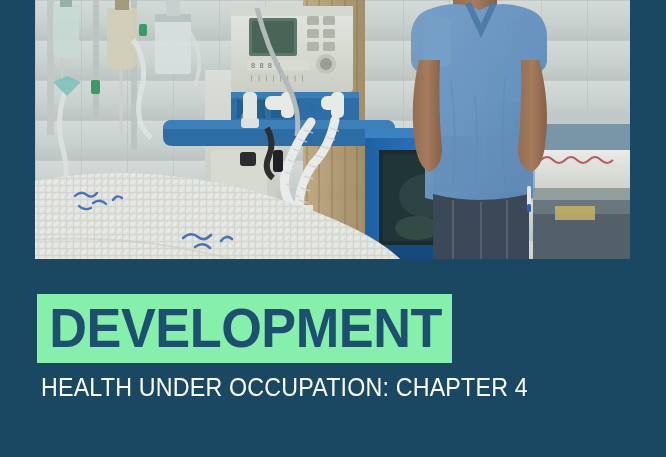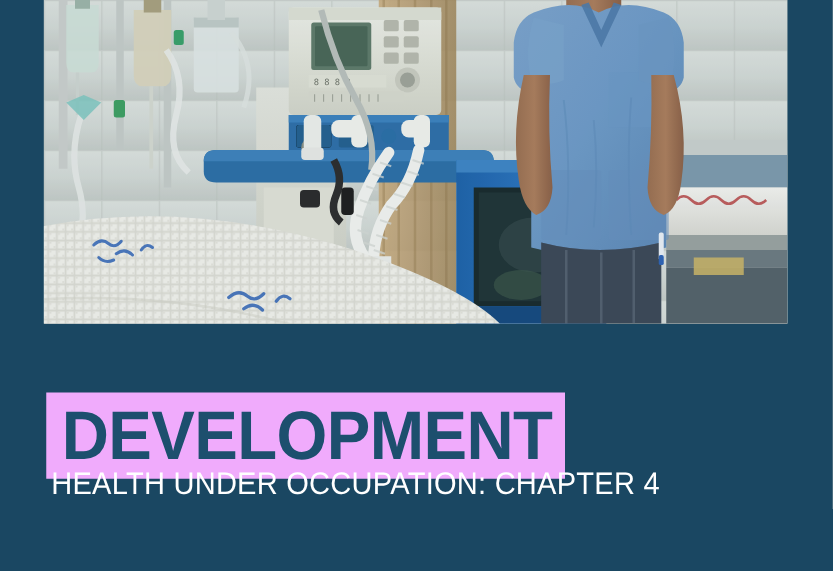--- a/index.html
+++ b/index.html
@@ -36,24 +36,23 @@
 
   .hero svg { display: block; width: 100%; height: 100%; }
 
   
   .title-box {
     position: absolute;
     left: 37px;
     top: 294px;
     width: 415px;
     height: 69px;
-    background: #f0abfc;
+    background: #86efac;
     display: flex;
     align-items: center;
-    margin-top: 20px;
   }
 
   .title-text {
     font-family: "Liberation Sans Narrow", "Liberation Sans", "DejaVu Sans Condensed", sans-serif;
     font-weight: 700;
     font-size: 55px;
     line-height: 1;
     letter-spacing: -0.5px;
     color: #1d4f6e;
     padding-left: 13px;

